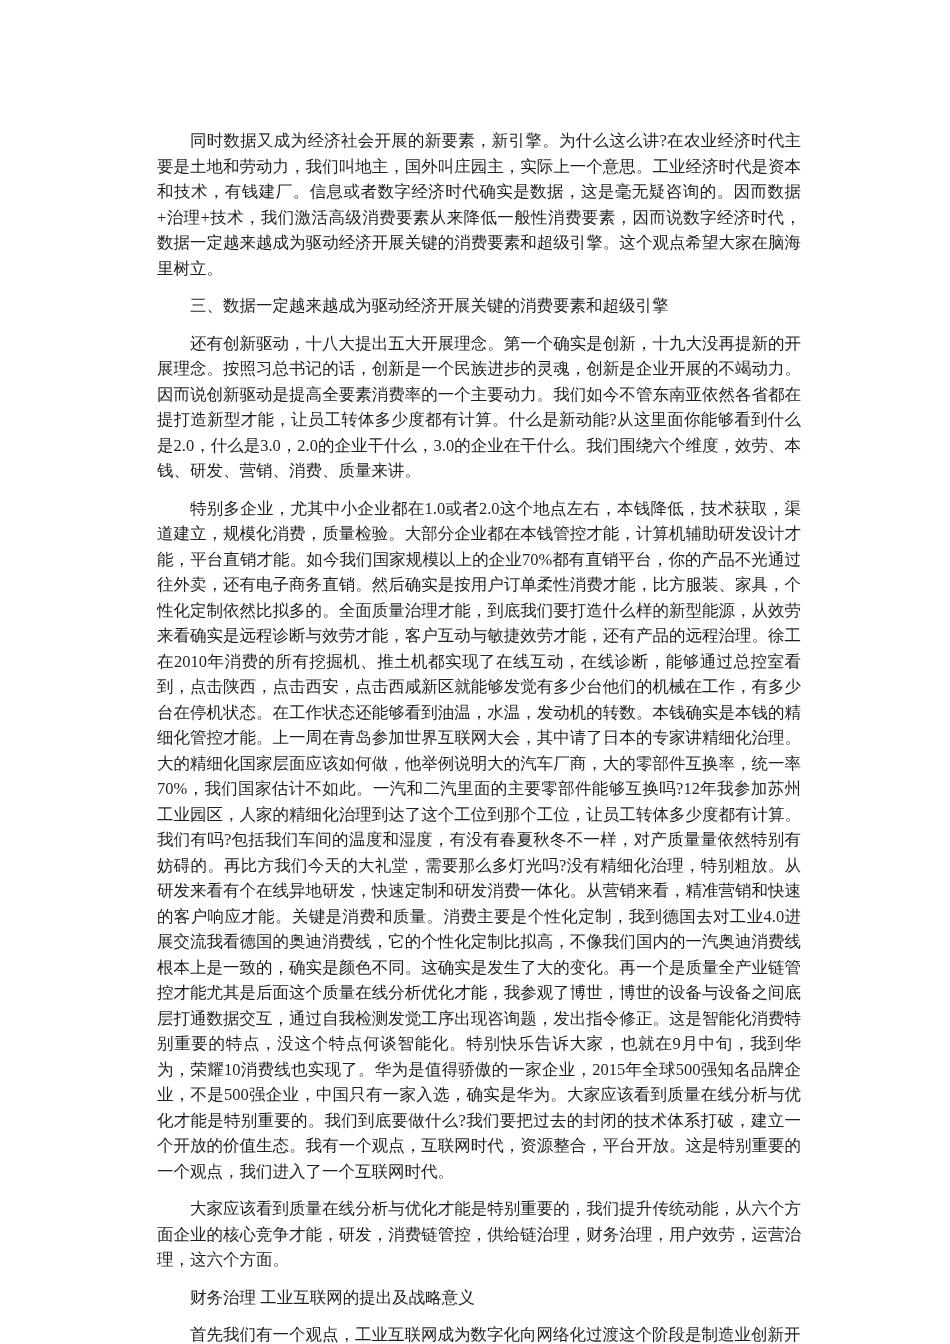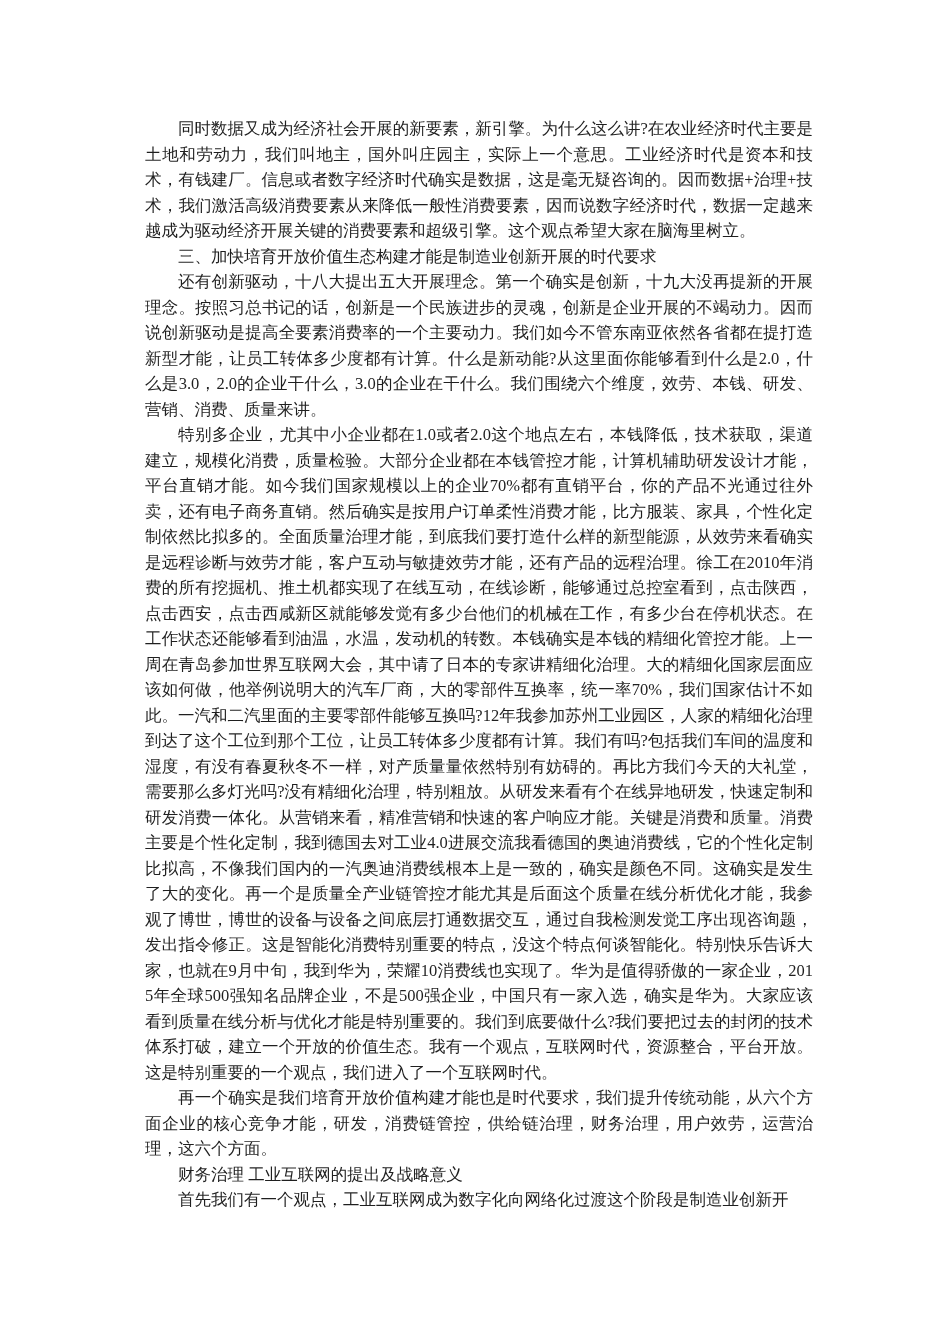--- a/index.html
+++ b/index.html
@@ -19,34 +19,34 @@
     position: absolute;
     top: 116px;
     left: 145px;
     width: 668px;
     font-family: "Liberation Serif", "DejaVu Serif", serif;
     font-size: 16.5px;
     line-height: 25.5px;
     color: #1f1f1f;
   }
   .para {
-    margin: 0;
+    margin: 12px;
     padding: 0;
     text-indent: 2em;
     text-align: justify;
     text-justify: inter-ideograph;
     word-break: break-all;
   }
 </style>
 </head>
 <body>
 
 <div class="page">
   <div class="doc-body">
     <p class="para">同时数据又成为经济社会开展的新要素，新引擎。为什么这么讲?在农业经济时代主要是土地和劳动力，我们叫地主，国外叫庄园主，实际上一个意思。工业经济时代是资本和技术，有钱建厂。信息或者数字经济时代确实是数据，这是毫无疑咨询的。因而数据+治理+技术，我们激活高级消费要素从来降低一般性消费要素，因而说数字经济时代，数据一定越来越成为驱动经济开展关键的消费要素和超级引擎。这个观点希望大家在脑海里树立。</p>
-    <p class="para">三、加快培育开放价值生态构建才能是制造业创新开展的时代要求</p>
+    <p class="para">三、数据一定越来越成为驱动经济开展关键的消费要素和超级引擎</p>
     <p class="para">还有创新驱动，十八大提出五大开展理念。第一个确实是创新，十九大没再提新的开展理念。按照习总书记的话，创新是一个民族进步的灵魂，创新是企业开展的不竭动力。因而说创新驱动是提高全要素消费率的一个主要动力。我们如今不管东南亚依然各省都在提打造新型才能，让员工转体多少度都有计算。什么是新动能?从这里面你能够看到什么是2.0，什么是3.0，2.0的企业干什么，3.0的企业在干什么。我们围绕六个维度，效劳、本钱、研发、营销、消费、质量来讲。</p>
     <p class="para">特别多企业，尤其中小企业都在1.0或者2.0这个地点左右，本钱降低，技术获取，渠道建立，规模化消费，质量检验。大部分企业都在本钱管控才能，计算机辅助研发设计才能，平台直销才能。如今我们国家规模以上的企业70%都有直销平台，你的产品不光通过往外卖，还有电子商务直销。然后确实是按用户订单柔性消费才能，比方服装、家具，个性化定制依然比拟多的。全面质量治理才能，到底我们要打造什么样的新型能源，从效劳来看确实是远程诊断与效劳才能，客户互动与敏捷效劳才能，还有产品的远程治理。徐工在2010年消费的所有挖掘机、推土机都实现了在线互动，在线诊断，能够通过总控室看到，点击陕西，点击西安，点击西咸新区就能够发觉有多少台他们的机械在工作，有多少台在停机状态。在工作状态还能够看到油温，水温，发动机的转数。本钱确实是本钱的精细化管控才能。上一周在青岛参加世界互联网大会，其中请了日本的专家讲精细化治理。大的精细化国家层面应该如何做，他举例说明大的汽车厂商，大的零部件互换率，统一率70%，我们国家估计不如此。一汽和二汽里面的主要零部件能够互换吗?12年我参加苏州工业园区，人家的精细化治理到达了这个工位到那个工位，让员工转体多少度都有计算。我们有吗?包括我们车间的温度和湿度，有没有春夏秋冬不一样，对产质量量依然特别有妨碍的。再比方我们今天的大礼堂，需要那么多灯光吗?没有精细化治理，特别粗放。从研发来看有个在线异地研发，快速定制和研发消费一体化。从营销来看，精准营销和快速的客户响应才能。关键是消费和质量。消费主要是个性化定制，我到德国去对工业4.0进展交流我看德国的奥迪消费线，它的个性化定制比拟高，不像我们国内的一汽奥迪消费线根本上是一致的，确实是颜色不同。这确实是发生了大的变化。再一个是质量全产业链管控才能尤其是后面这个质量在线分析优化才能，我参观了博世，博世的设备与设备之间底层打通数据交互，通过自我检测发觉工序出现咨询题，发出指令修正。这是智能化消费特别重要的特点，没这个特点何谈智能化。特别快乐告诉大家，也就在9月中旬，我到华为，荣耀10消费线也实现了。华为是值得骄傲的一家企业，2015年全球500强知名品牌企业，不是500强企业，中国只有一家入选，确实是华为。大家应该看到质量在线分析与优化才能是特别重要的。我们到底要做什么?我们要把过去的封闭的技术体系打破，建立一个开放的价值生态。我有一个观点，互联网时代，资源整合，平台开放。这是特别重要的一个观点，我们进入了一个互联网时代。</p>
-    <p class="para">再一个确实是我们培育开放价值构建才能也是时代要求，我们提升传统动能，从六个方面企业的核心竞争才能，研发，消费链管控，供给链治理，财务治理，用户效劳，运营治理，这六个方面。</p>
+    <p class="para">大家应该看到质量在线分析与优化才能是特别重要的，我们提升传统动能，从六个方面企业的核心竞争才能，研发，消费链管控，供给链治理，财务治理，用户效劳，运营治理，这六个方面。</p>
     <p class="para">财务治理 工业互联网的提出及战略意义</p>
     <p class="para">首先我们有一个观点，工业互联网成为数字化向网络化过渡这个阶段是制造业创新开</p>
   </div>
 </div>
 
 </body></html>

